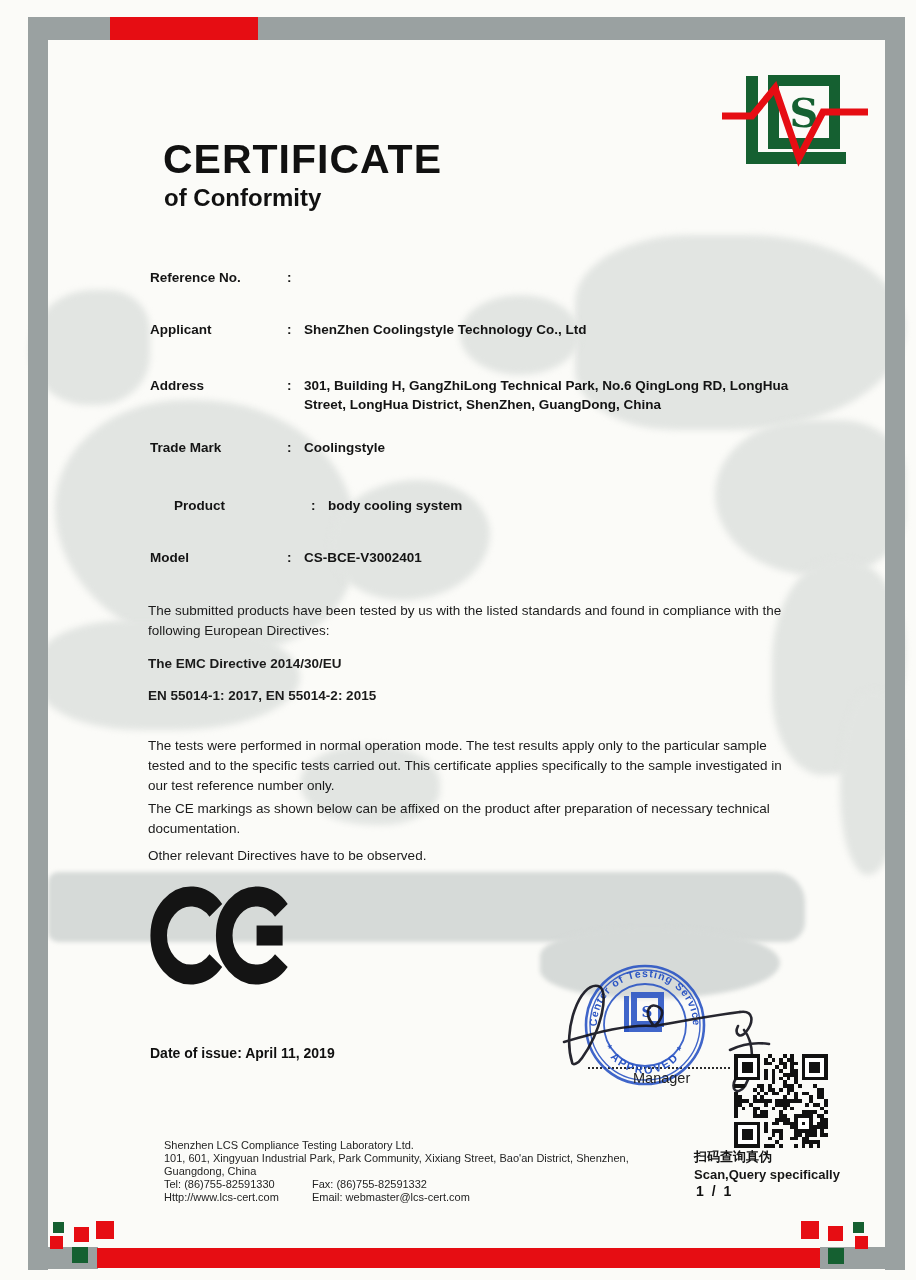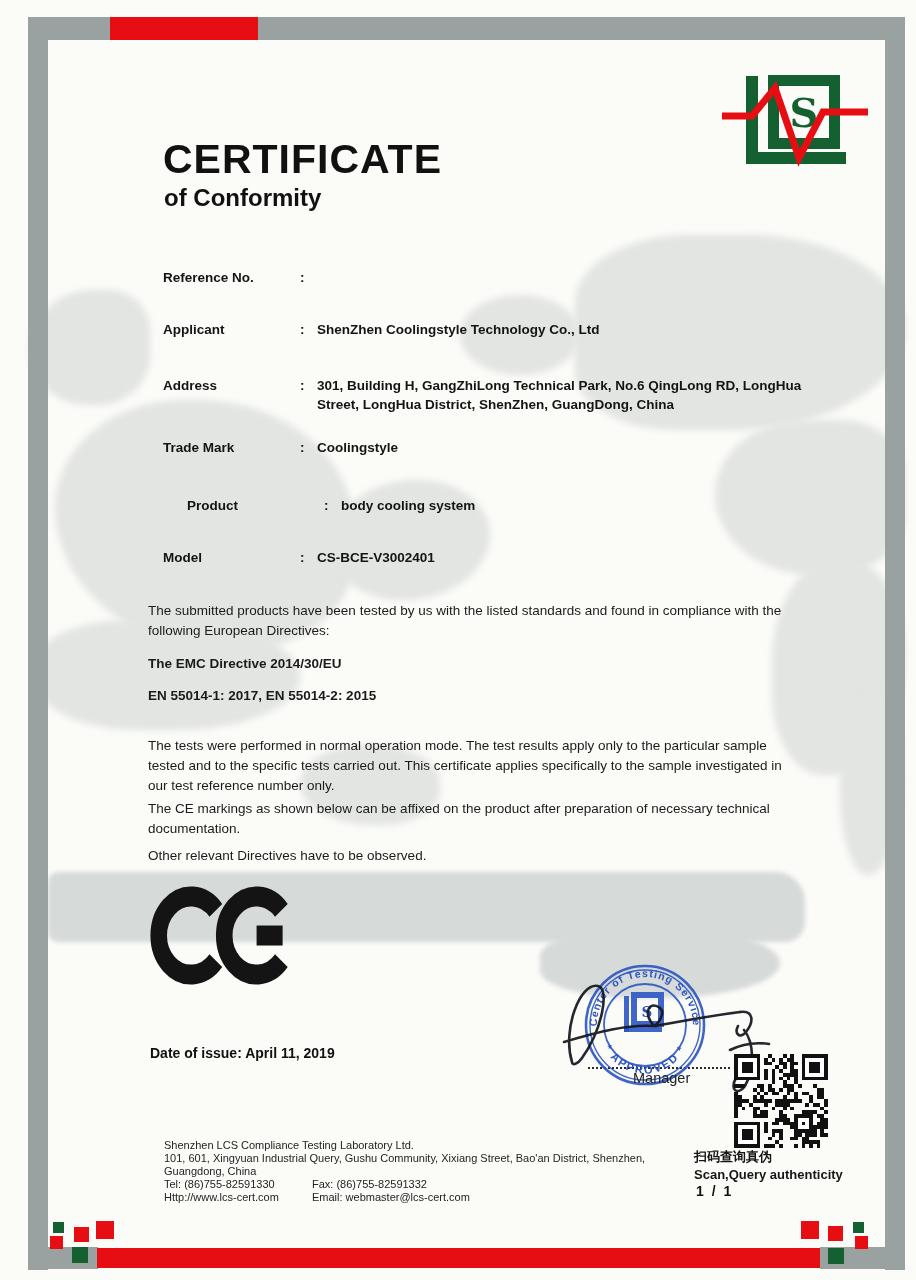--- a/index.html
+++ b/index.html
@@ -10,21 +10,21 @@
   .wm.dark{background:#d6dad8;filter:blur(2px);}
   
   .fr{position:absolute;z-index:1;}
   .gray{background:#9aa1a1;}
   .red{background:#e60d13;}
   .green{background:#156031;}
   
   .z{position:absolute;z-index:2;}
   .title{left:163px;top:136px;font-size:41px;font-weight:bold;letter-spacing:1px;color:#111;}
   .subtitle{left:164px;top:184px;font-size:24px;font-weight:bold;color:#111;}
-  .field-row{position:absolute;z-index:2;left:163px;display:flex;font-weight:bold;
+  .field-row{position:absolute;z-index:2;left:150px;display:flex;font-weight:bold;
              font-size:13.5px;line-height:19px;color:#141414;}
   .f-label{width:137px;}
   .f-colon{width:17px;}
   .f-value{width:485px;white-space:pre-line;}
   .para{position:absolute;z-index:2;left:148px;width:636px;font-size:13.5px;line-height:20px;color:#1b1b1b;}
   .bold{font-weight:bold;}
   .date-line{left:150px;top:1045px;font-size:14px;font-weight:bold;color:#101010;}
   .dotline{left:588px;top:1050px;width:142px;height:17px;border-bottom:2px dotted #2a2a2a;z-index:2;}
   .manager{left:633px;top:1070px;font-size:14.5px;color:#222;z-index:4;}
   .qr-wrap{left:732px;top:1054px;width:98px;height:94px;z-index:3;}
@@ -390,28 +390,28 @@
         <rect x="0" y="18" width="7" height="7" fill="#111"></rect>
         <rect x="1" y="19" width="5" height="5" fill="#fff"></rect>
         <rect x="2" y="20" width="3" height="3" fill="#111"></rect>
         <rect x="16" y="16" width="5" height="5" fill="#111"></rect>
         <rect x="17" y="17" width="3" height="3" fill="#fff"></rect>
         <rect x="18" y="18" width="1" height="1" fill="#111"></rect>
       </svg>
   </div>
   <div class="z qr-cap">
     <div class="cn">扫码查询真伪</div>
-    <div class="en">Scan,Query authenticity</div>
+    <div class="en">Scan,Query specifically</div>
   </div>
 
   <div class="z pagenum">1 / 1</div>
 
   <div class="z footer">
     <div>Shenzhen LCS Compliance Testing Laboratory Ltd.</div>
-    <div>101, 601, Xingyuan Industrial Query, Gushu Community, Xixiang Street, Bao'an District, Shenzhen,</div>
+    <div>101, 601, Xingyuan Industrial Park, Park Community, Xixiang Street, Bao'an District, Shenzhen,</div>
     <div>Guangdong, China</div>
     <div class="cols">
       <span class="c1">Tel: (86)755-82591330</span>
       <span>Fax: (86)755-82591332</span>
     </div>
     <div class="cols">
       <span class="c1">Http://www.lcs-cert.com</span>
       <span>Email: webmaster@lcs-cert.com</span>
     </div>
   </div>

